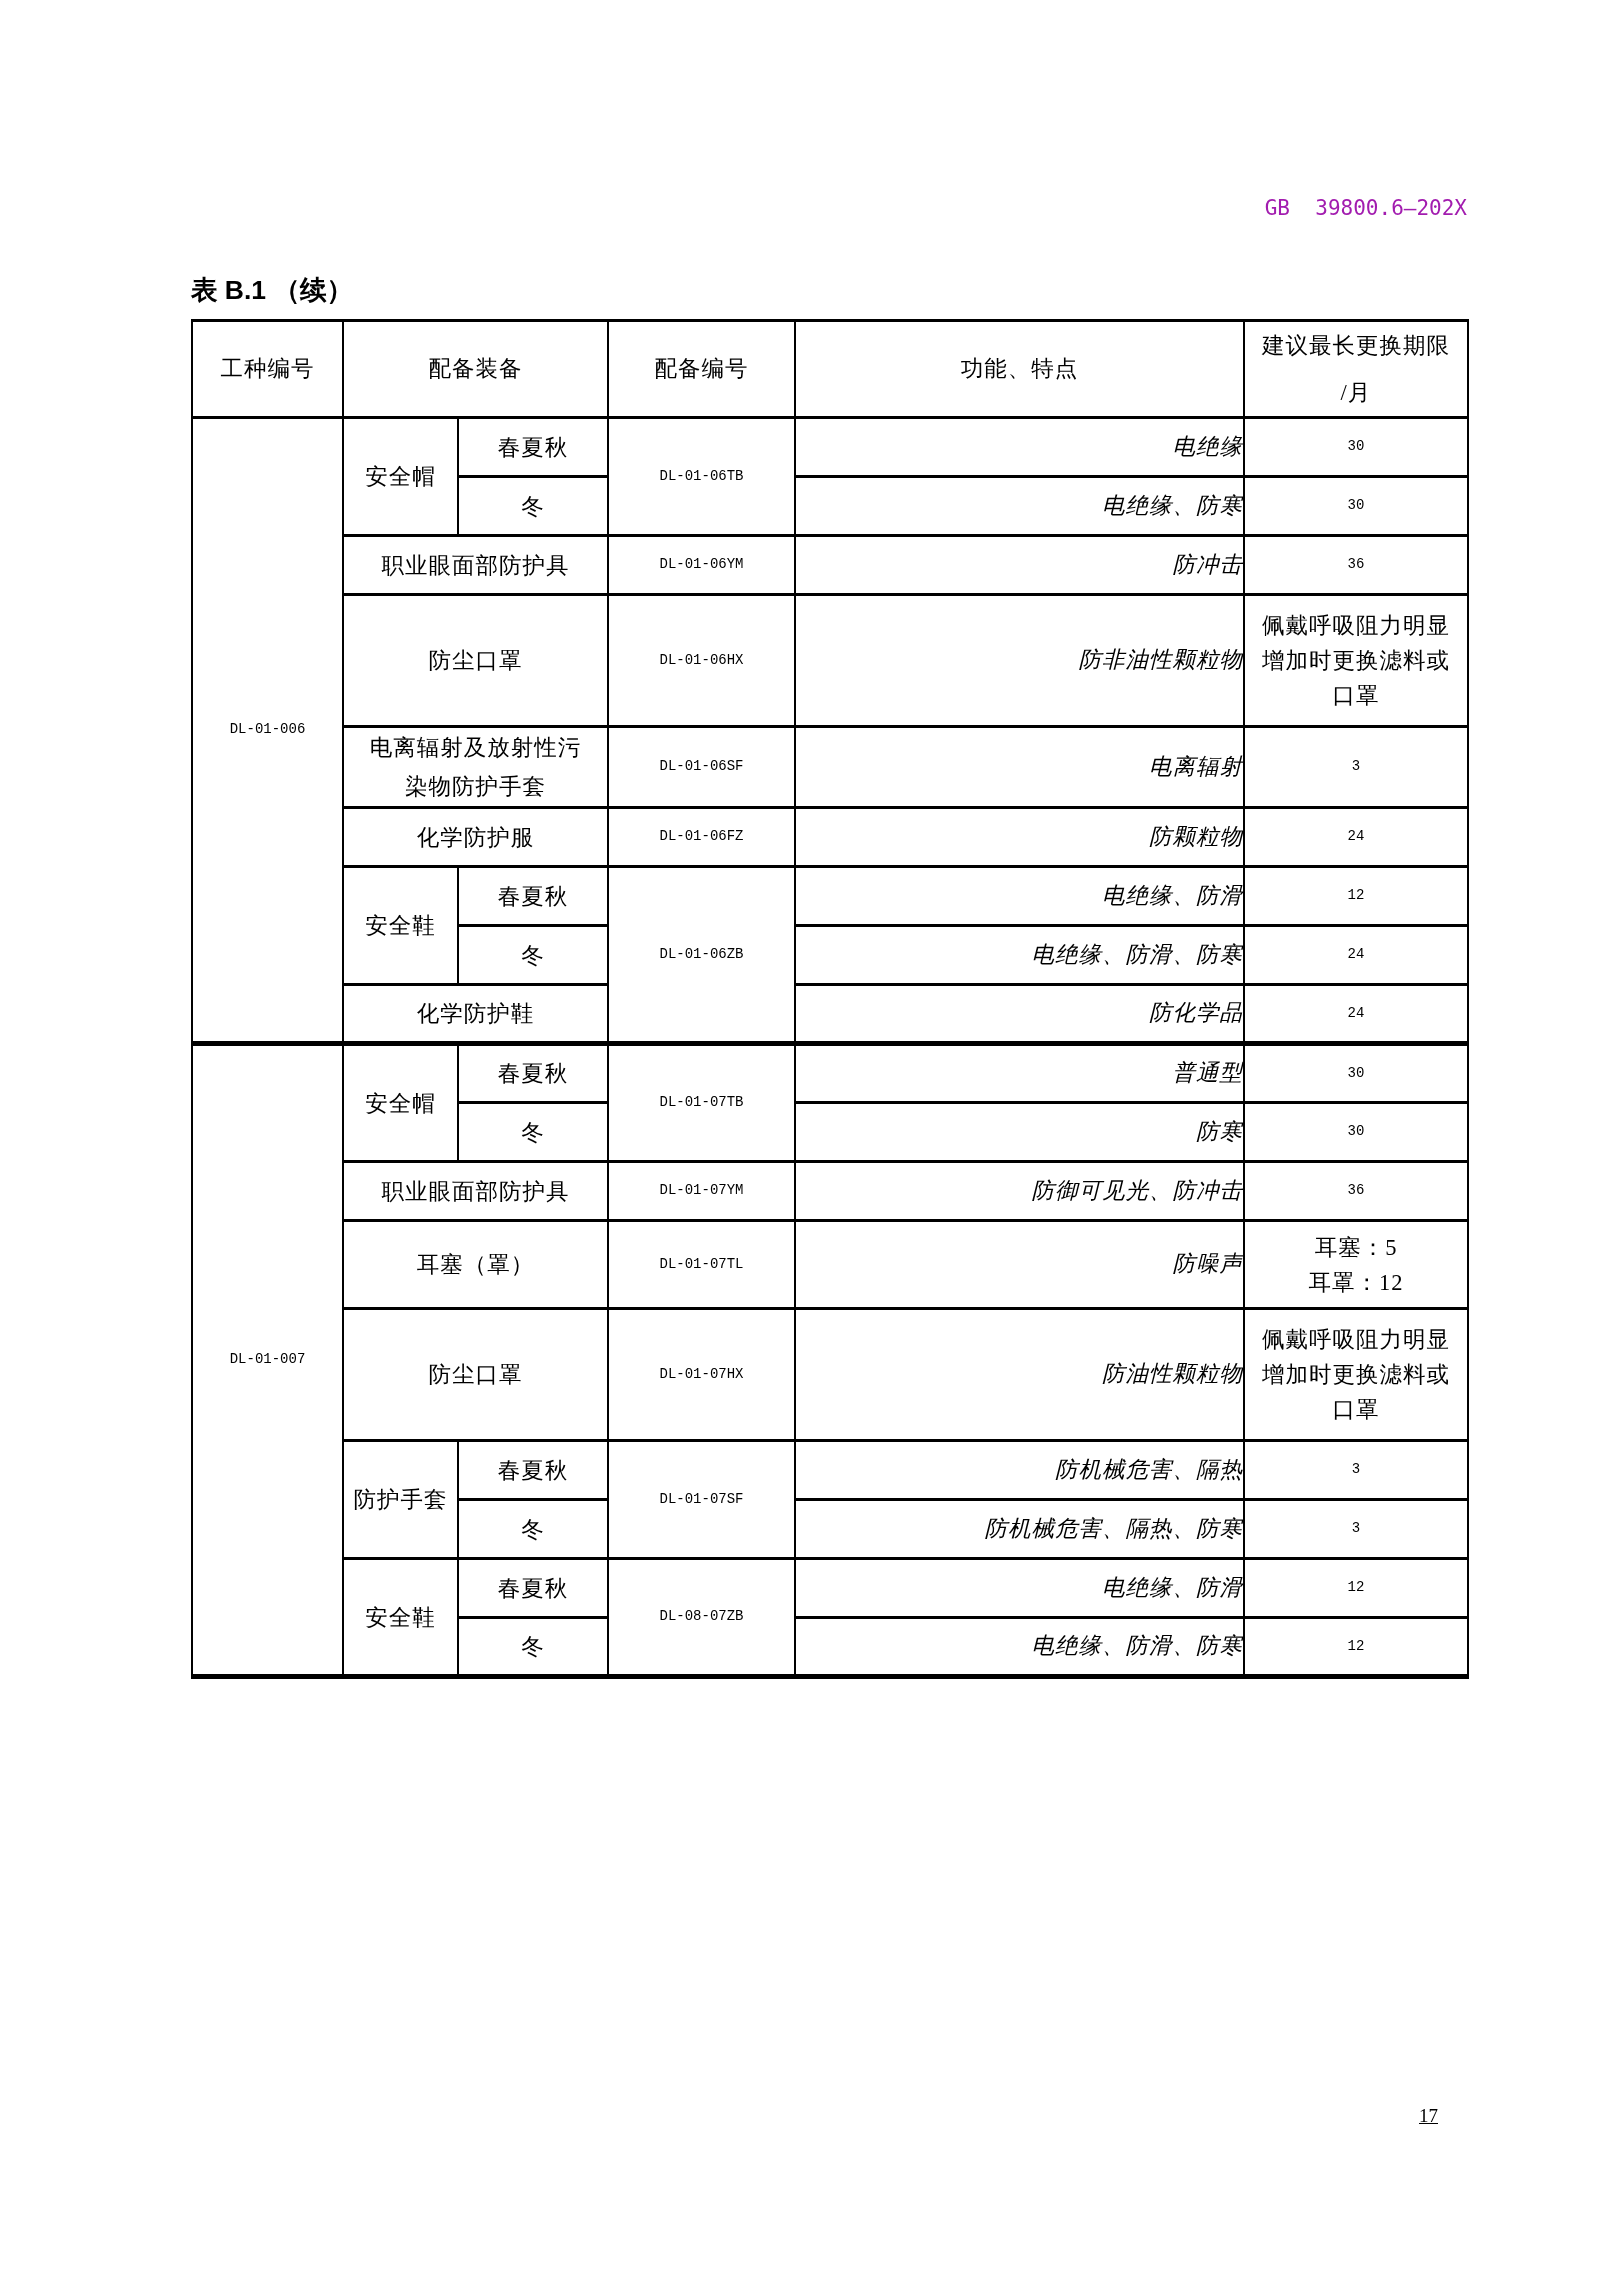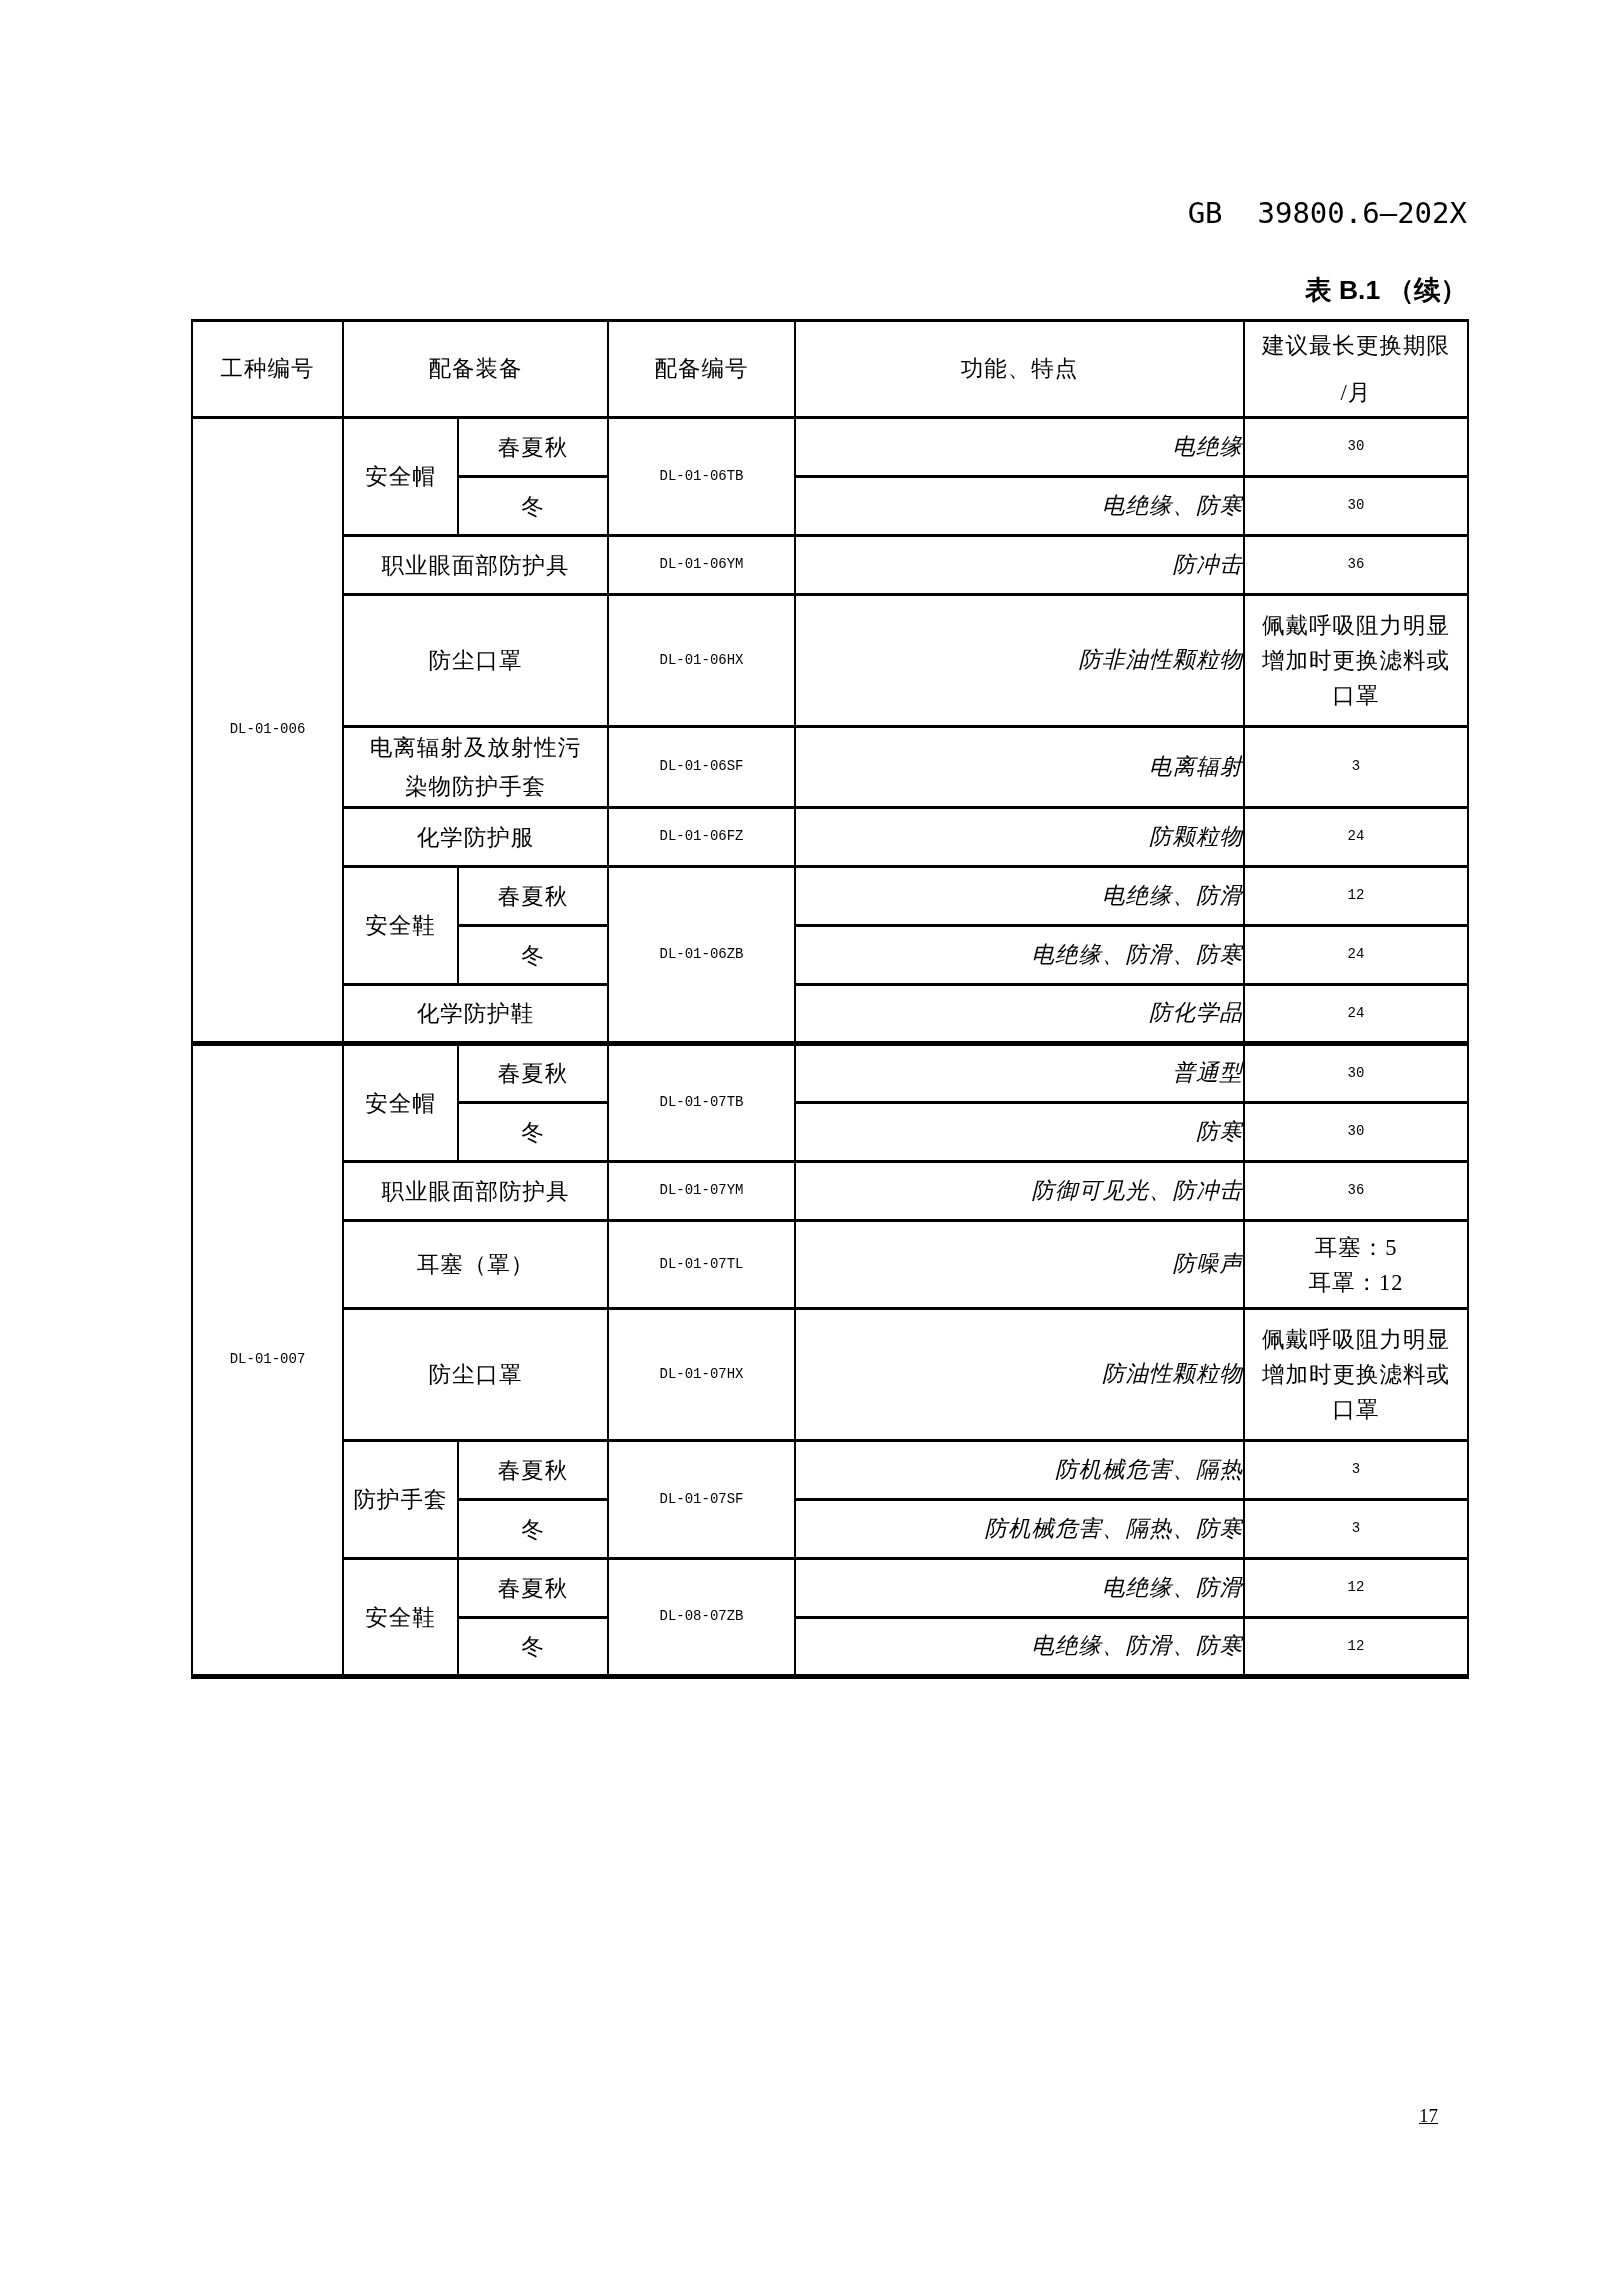--- a/index.html
+++ b/index.html
@@ -11,31 +11,31 @@
     background: #ffffff;
     font-family: "Liberation Serif", "DejaVu Serif", serif;
     color: #000;
     overflow: hidden;
   }
   .doc-code {
     position: absolute;
     top: 196px;
     right: 154px;
     font-family: "DejaVu Sans Mono", monospace;
-    font-size: 29px;
+    font-size: 21px;
     letter-spacing: 0px;
     white-space: pre;
-    color: #000000;
+    color: #a21caf;
   }
   .table-title {
     position: absolute;
     top: 272px;
     left: 191px;
     width: 1276px;
-    text-align: right;
+    text-align: left;
     font-family: "Liberation Sans", sans-serif;
     font-weight: bold;
     font-size: 26.5px;
     white-space: pre;
   }
   table.ppe {
     position: absolute;
     left: 191px;
     top: 319px;
     width: 1276px;

